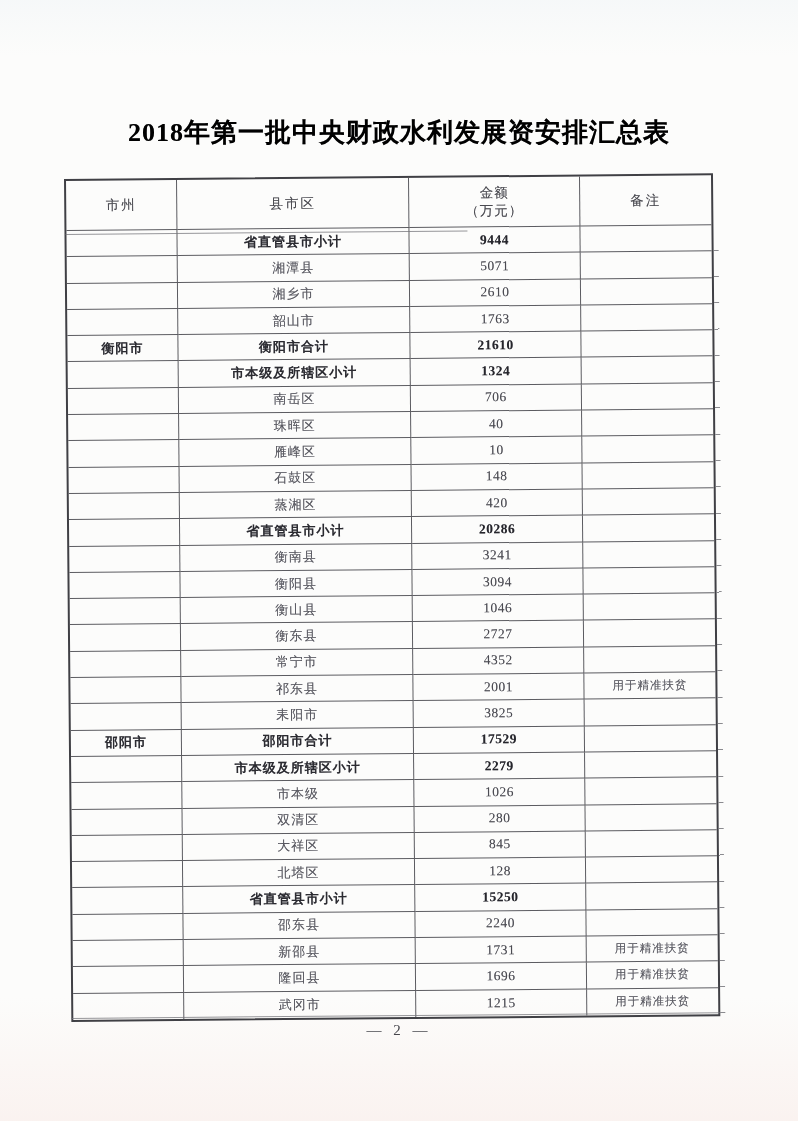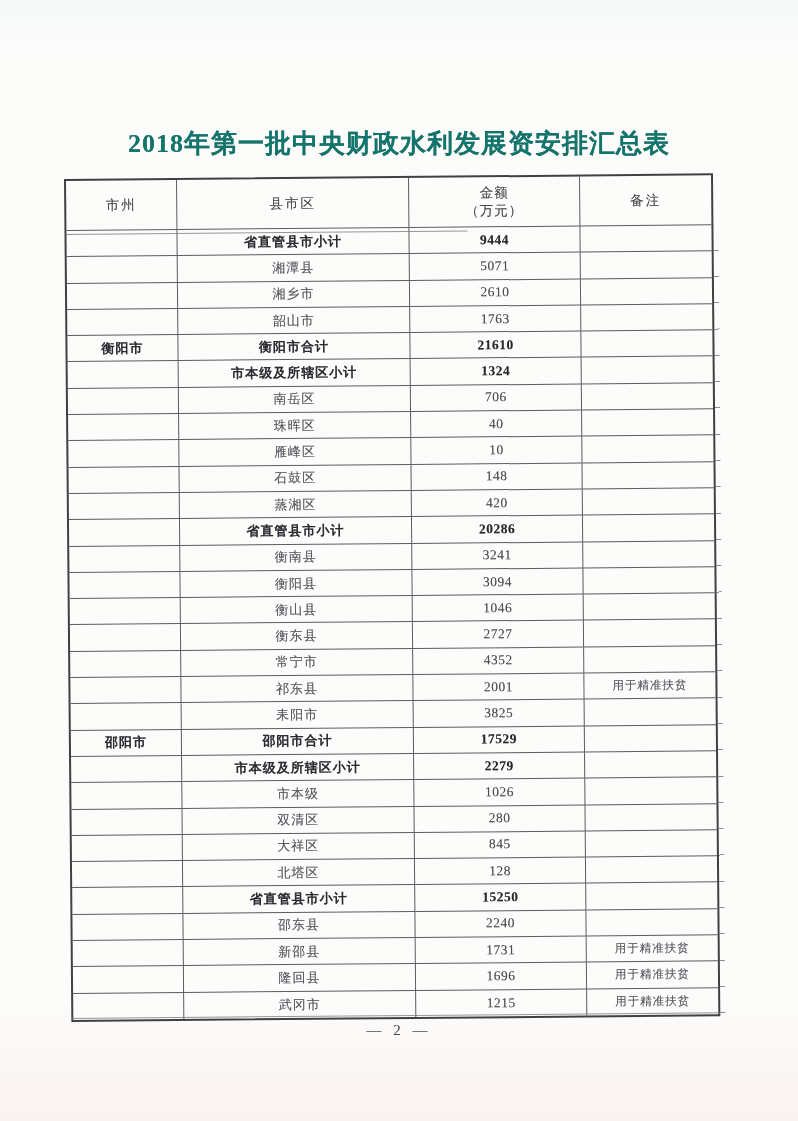--- a/index.html
+++ b/index.html
@@ -5,23 +5,23 @@
   html,body { margin:0; padding:0; }
   body {
     width:798px; height:1121px; position:relative; overflow:hidden;
     font-family:"Liberation Serif","DejaVu Serif",serif;
     background:
       linear-gradient(180deg, rgba(232,240,244,0.30) 0%, rgba(255,255,255,0) 5%),
       linear-gradient(0deg, rgba(247,228,223,0.40) 0%, rgba(255,255,255,0) 11%),
       #fcfcfb;
   }
   .title {
-    position:absolute; top:114px; left:0; right:0; margin:12px;
+    position:absolute; top:114px; left:0; right:0; margin:1px;
     text-align:center; font-size:26px; font-weight:700;
-    letter-spacing:1px; color:#0f766e;
+    letter-spacing:1px; color:#000000;
     text-shadow:0 0 0.5px rgba(34,34,38,0.55);
   }
   .table-wrap {
     position:absolute; left:64px; top:179px; width:649px;
     transform:rotate(-0.5deg); transform-origin:0 0;
   }
   .grid {
     display:grid;
     grid-template-columns:111px 232px 171px 131px;
     grid-template-rows:50px;

